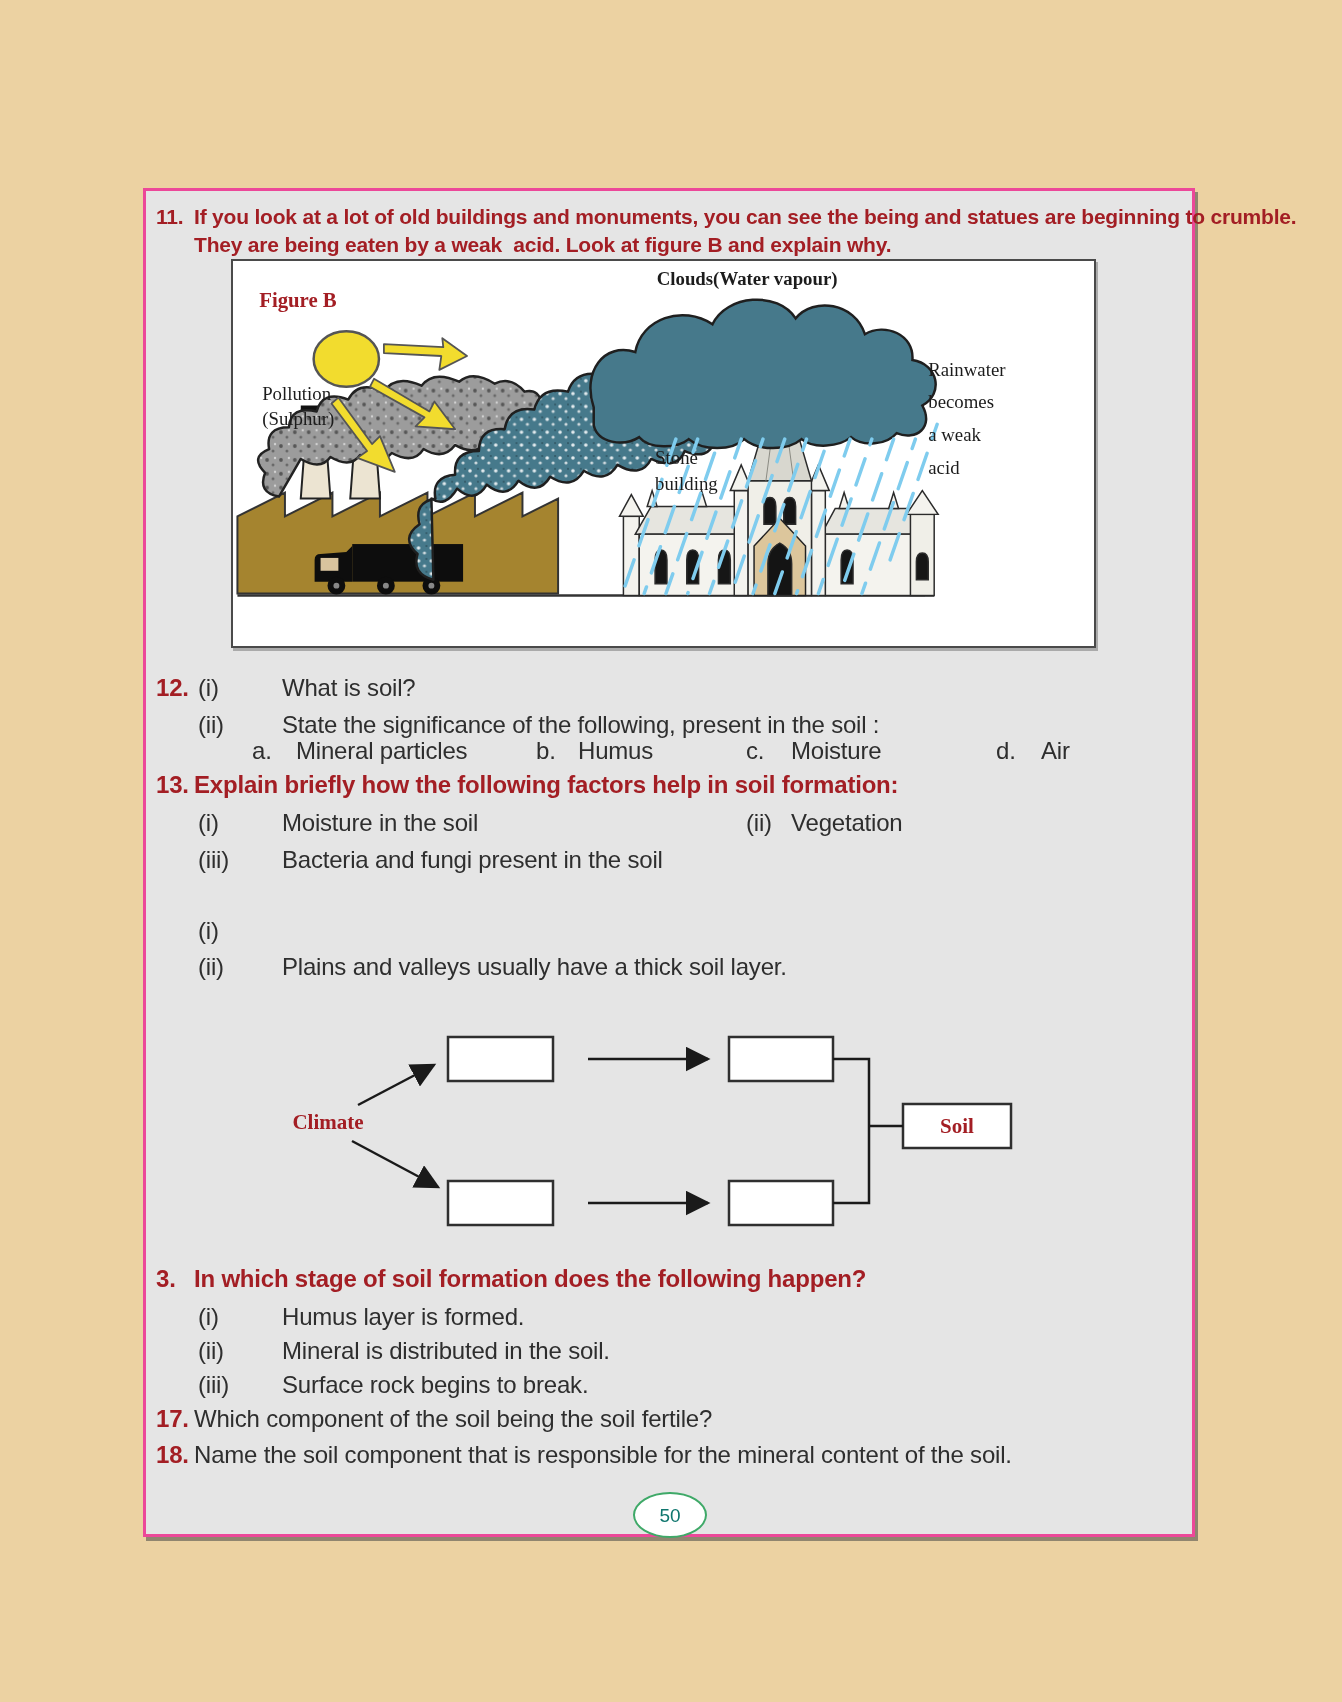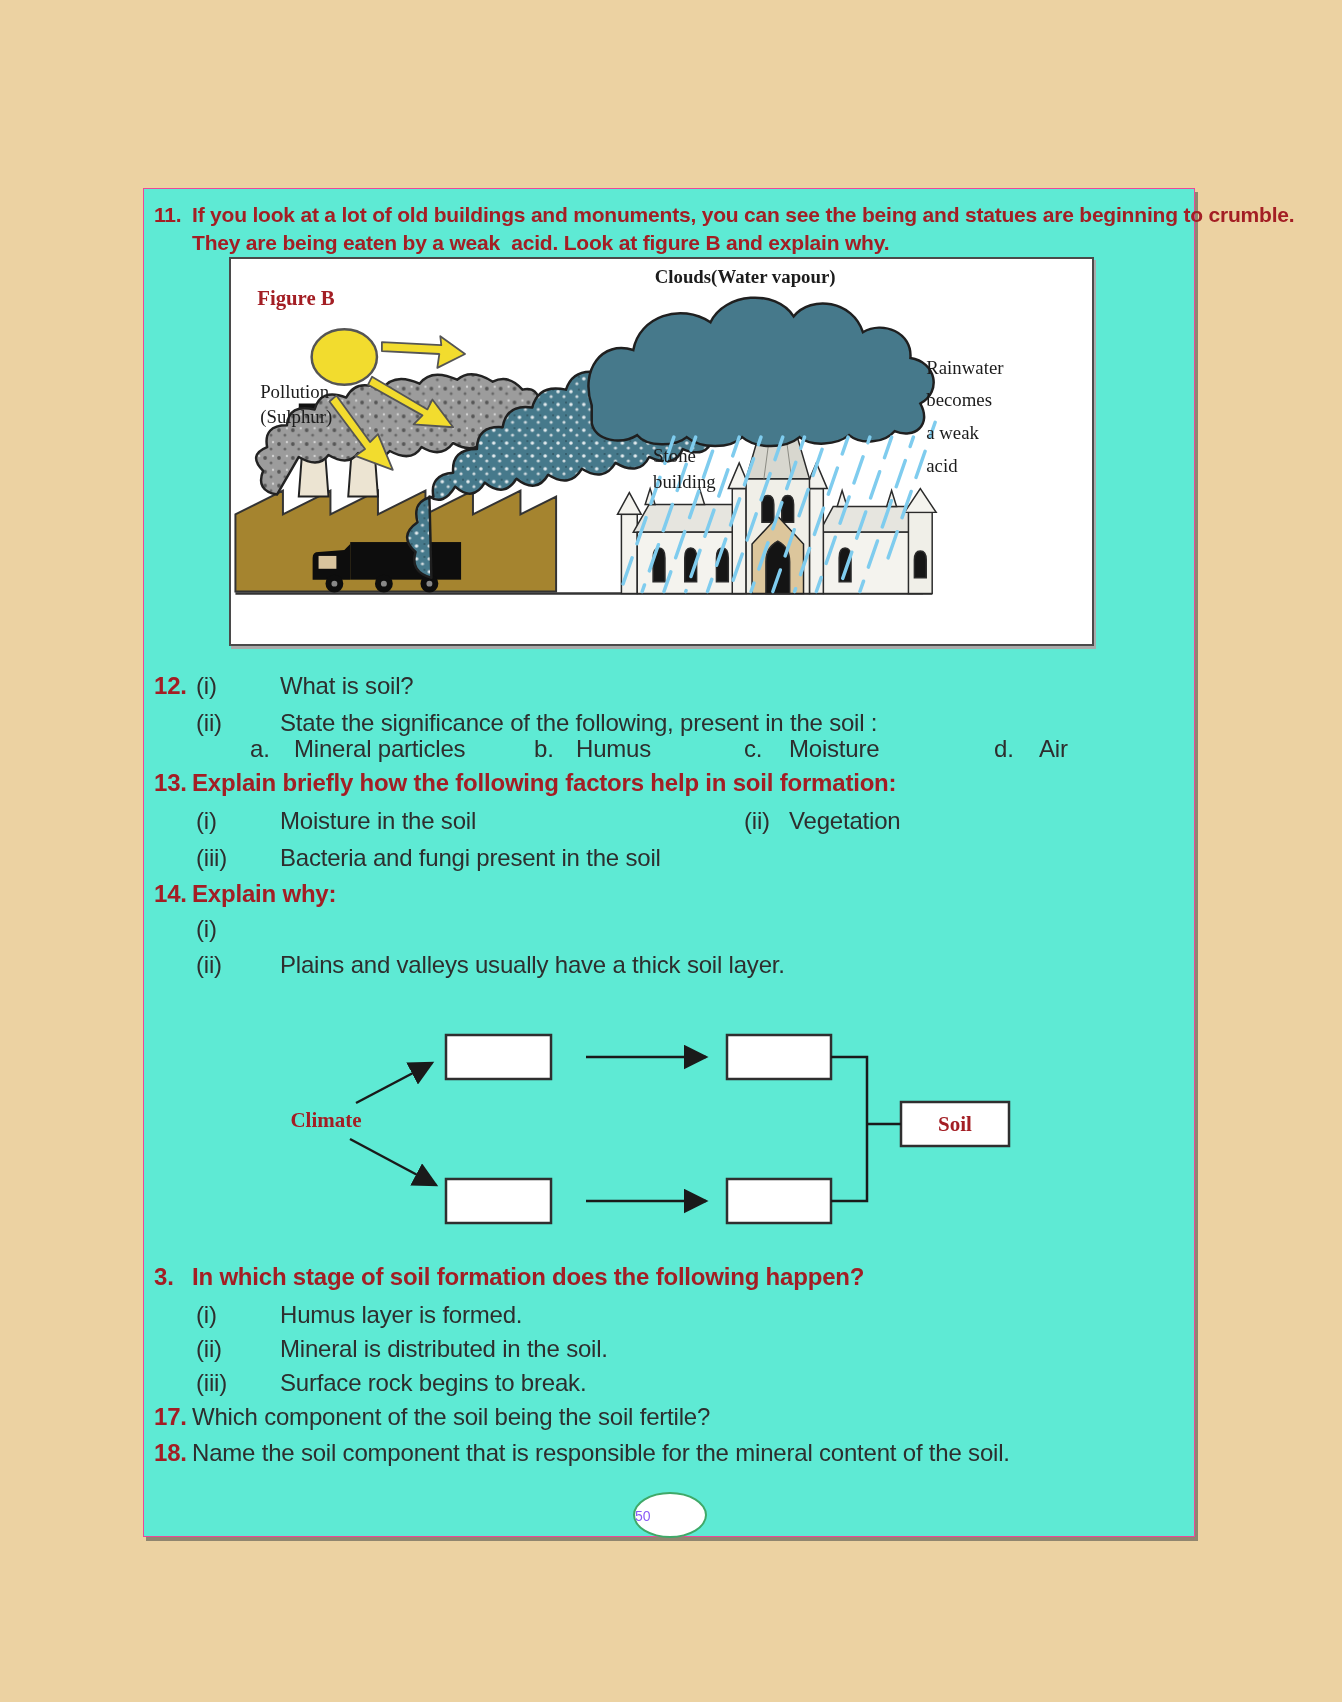--- a/index.html
+++ b/index.html
@@ -10,41 +10,41 @@
   *{box-sizing:border-box;}
   html,body{margin:0;padding:0;}
   body{
     width:1342px;height:1702px;position:relative;
     background:var(--tan);
     font-family:"Liberation Sans",sans-serif;
     overflow:hidden;
   }
   #content-box{
     position:absolute;left:143px;top:188px;width:1052px;height:1349px;
-    background:#5eead4;border:1px solid #ec4899;
+    background:#e5e5e5;border:3px solid #ec4899;
     box-shadow:3px 4px 0 rgba(70,70,70,.55);
   }
   .row{position:absolute;left:0;width:1046px;height:28px;font-size:24px;
        color:var(--ink);letter-spacing:-0.2px;white-space:nowrap;}
   .col{position:absolute;top:0;line-height:28px;}
   .num{left:10px;font-weight:bold;color:var(--red);}
   .roman{left:52px;color:var(--ink);}
   .txt{left:100px;color:var(--ink);margin-left:36px;}
   .heading{left:48px;font-weight:bold;color:var(--red);}
   .q11line{position:absolute;font-size:21px;font-weight:bold;color:var(--red);
            letter-spacing:-0.2px;white-space:nowrap;}
   #figure-box{
     position:absolute;left:85px;top:68px;width:865px;height:389px;
     border:2px solid #4a4a4a;background:#fff;box-shadow:2px 3px 0 #aaa;
   }
   #diagram-svg{position:absolute;left:0;top:838px;}
   #page-oval{
     position:absolute;left:633px;top:1492px;width:74px;height:46px;
     background:#fff;border:2px solid #3fa968;border-radius:50%;
-    line-height:44px;font-size:14px;color:#8b5cf6;
+    text-align:center;line-height:44px;font-size:19px;color:#0f766e;
   }
   svg text{font-family:"Liberation Serif",serif;}
   .fig-serif{font-size:19px;fill:#1c1c1c;}
   .fig-bold{font-weight:bold;}
   .fig-red{fill:var(--red);font-weight:bold;font-size:21px;}
 </style>
 </head>
 <body>
 
 <div id="content-box">
@@ -210,24 +210,20 @@
     <span class="col roman">(i)</span>
     <span class="col txt">Moisture in the soil</span>
     <span class="col" style="left:600px">(ii)</span>
     <span class="col" style="left:645px">Vegetation</span>
   </div>
   <div class="row" style="top:655px">
     <span class="col roman">(iii)</span>
     <span class="col txt">Bacteria and fungi present in the soil</span>
   </div>
 
-  <div class="row" style="top:691px">
-    <span class="col num">14.</span>
-    <span class="col heading">Explain why:</span>
-  </div>
   <div class="row" style="top:726px">
     <span class="col roman">(i)</span>
   </div>
   <div class="row" style="top:762px">
     <span class="col roman">(ii)</span>
     <span class="col txt">Plains and valleys usually have a thick soil layer.</span>
   </div>
 
 
   <svg id="diagram-svg" width="1046" height="220" viewBox="0 0 1046 220">

